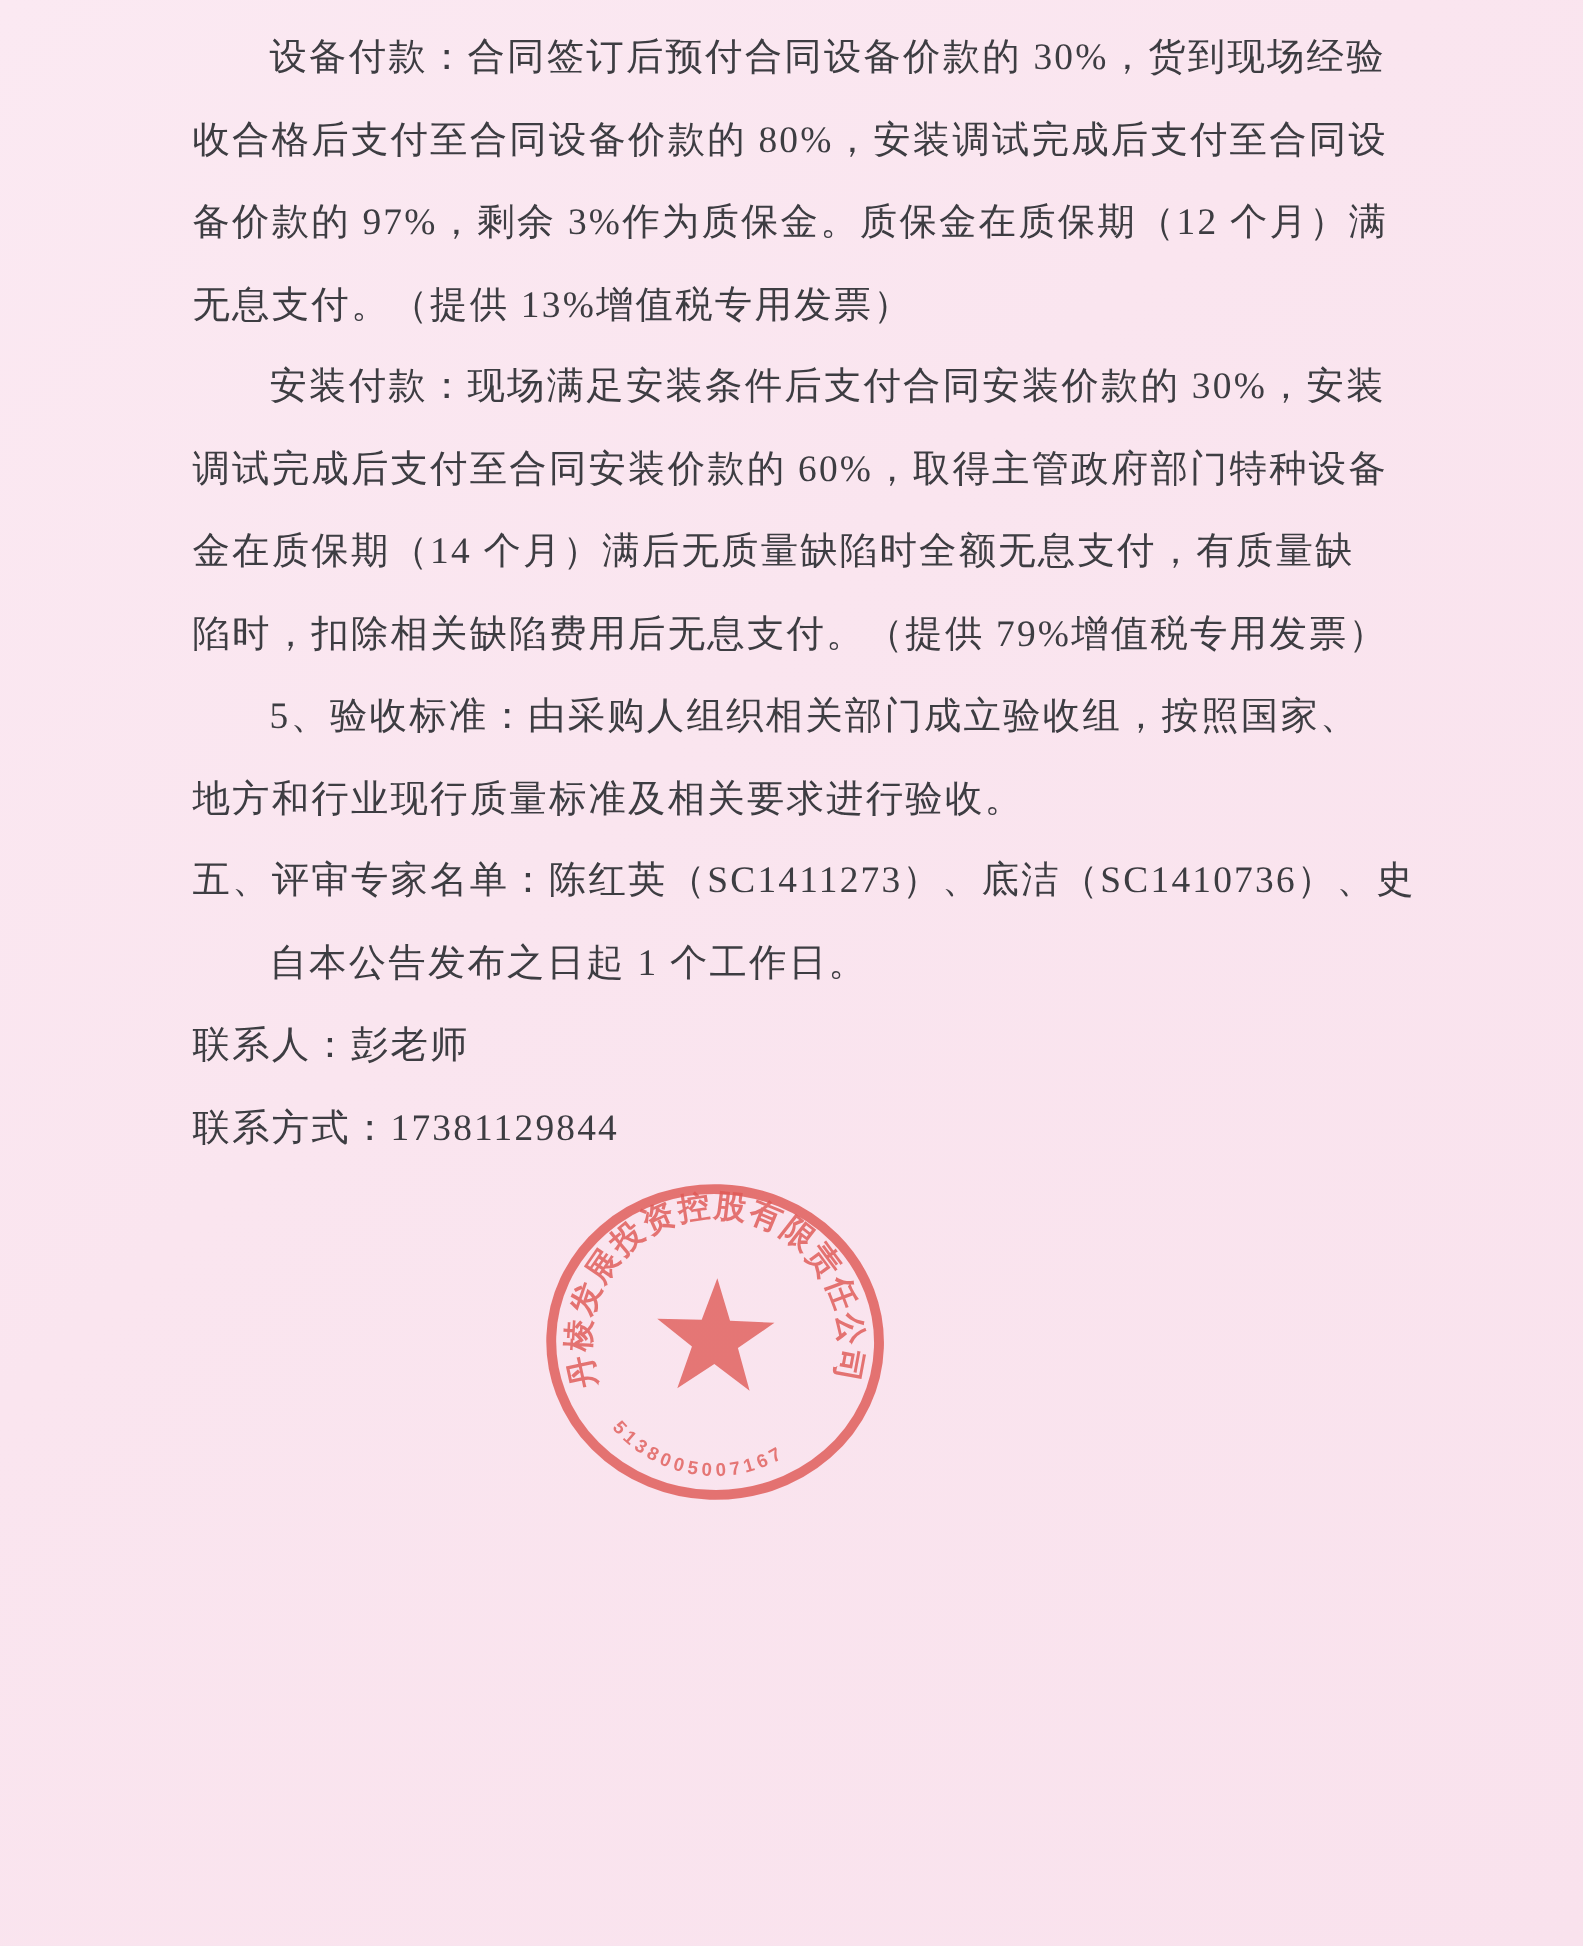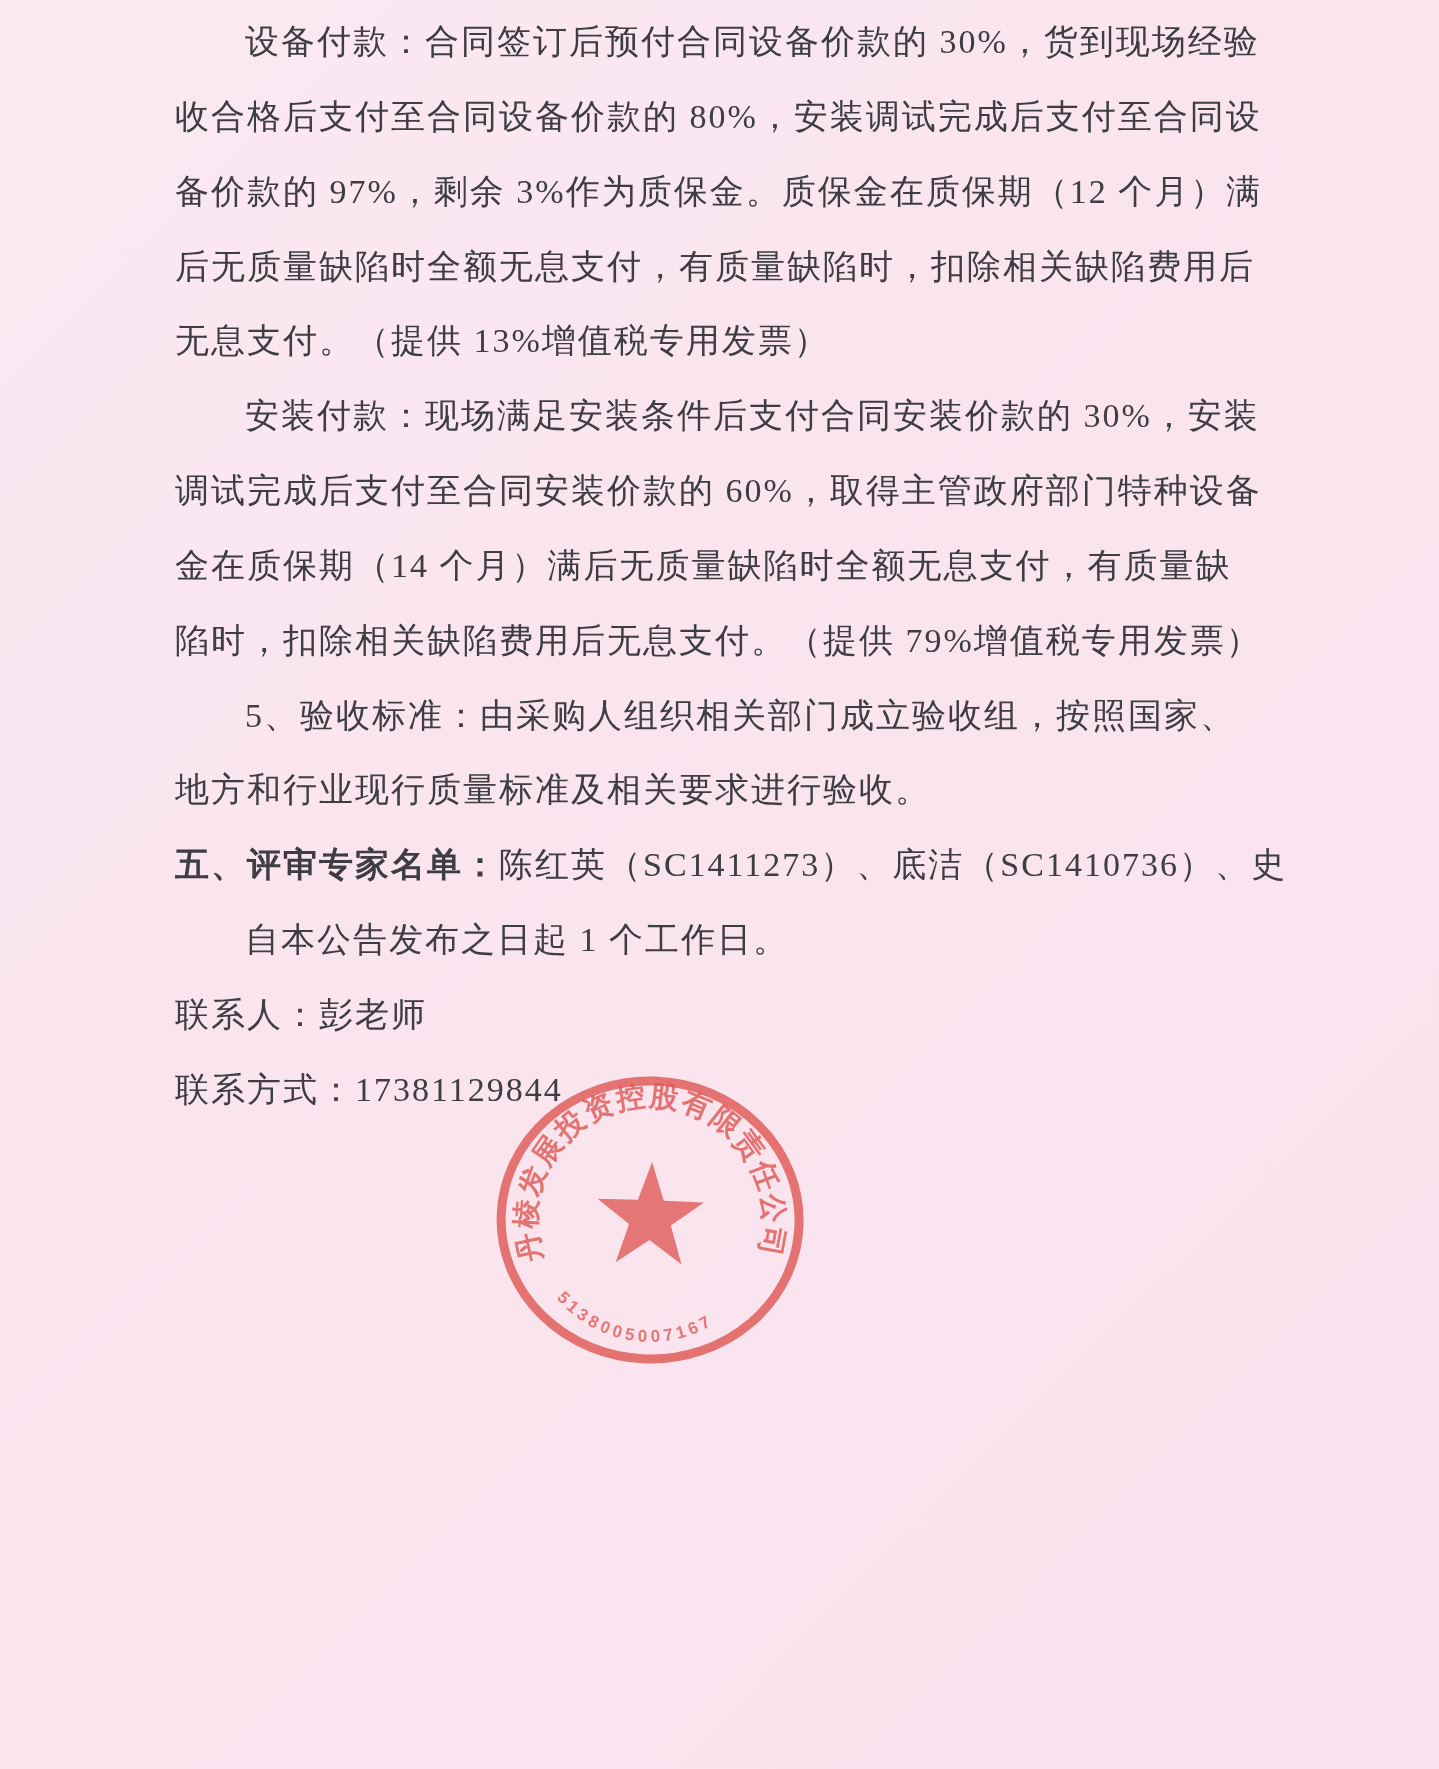--- a/index.html
+++ b/index.html
@@ -9,34 +9,34 @@
     position:relative;
     overflow:hidden;
     font-family:"Liberation Serif","DejaVu Serif",serif;
   }
   .page{
     position:absolute;inset:0;
     background:linear-gradient(135deg,#fbe9f2 0%,#fae5ef 40%,#f9e2ed 100%);
   }
   .doc-text{
     position:absolute;
-    left:175px;top:4px;
+    left:175px;top:15px;
     width:1105px;
     color:#3d3d42;
   }
   .line{
     line-height:74.85px;
     height:74.85px;
     font-size:34px;
     letter-spacing:2px;
     white-space:nowrap;
   }
   .line.indent{padding-left:70px;}
   .line .b{
-    font-weight:bold;
+    font-weight:normal;
     font-family:"Liberation Sans","DejaVu Sans",sans-serif;
     letter-spacing:2px;
   }
   .seal{
     position:absolute;
     left:480px;top:1068px;
     width:340px;height:310px;
     mix-blend-mode:multiply;
     opacity:0.85;
     transform:rotate(2deg);
@@ -48,21 +48,20 @@
 </style>
 </head>
 <body>
 
 <div class="page">
 
   <div class="doc-text">
     <div class="line indent"><span class="b"></span><span>设备付款：合同签订后预付合同设备价款的 30%，货到现场经验</span></div>
     <div class="line"><span class="b"></span><span>收合格后支付至合同设备价款的 80%，安装调试完成后支付至合同设</span></div>
     <div class="line"><span class="b"></span><span>备价款的 97%，剩余 3%作为质保金。质保金在质保期（12 个月）满</span></div>
-    <div class="line"><span class="b"></span><span>后无质量缺陷时全额无息支付，有质量缺陷时，扣除相关缺陷费用后</span></div>
     <div class="line"><span class="b"></span><span>无息支付。（提供 13%增值税专用发票）</span></div>
     <div class="line indent"><span class="b"></span><span>安装付款：现场满足安装条件后支付合同安装价款的 30%，安装</span></div>
     <div class="line"><span class="b"></span><span>调试完成后支付至合同安装价款的 60%，取得主管政府部门特种设备</span></div>
     <div class="line"><span class="b"></span><span>金在质保期（14 个月）满后无质量缺陷时全额无息支付，有质量缺</span></div>
     <div class="line"><span class="b"></span><span>陷时，扣除相关缺陷费用后无息支付。（提供 79%增值税专用发票）</span></div>
     <div class="line indent"><span class="b"></span><span>5、验收标准：由采购人组织相关部门成立验收组，按照国家、</span></div>
     <div class="line"><span class="b"></span><span>地方和行业现行质量标准及相关要求进行验收。</span></div>
     <div class="line"><span class="b">五、评审专家名单：</span><span>陈红英（SC1411273）、底洁（SC1410736）、史</span></div>
     <div class="line indent"><span class="b"></span><span>自本公告发布之日起 1 个工作日。</span></div>
     <div class="line"><span class="b"></span><span>联系人：彭老师</span></div>

